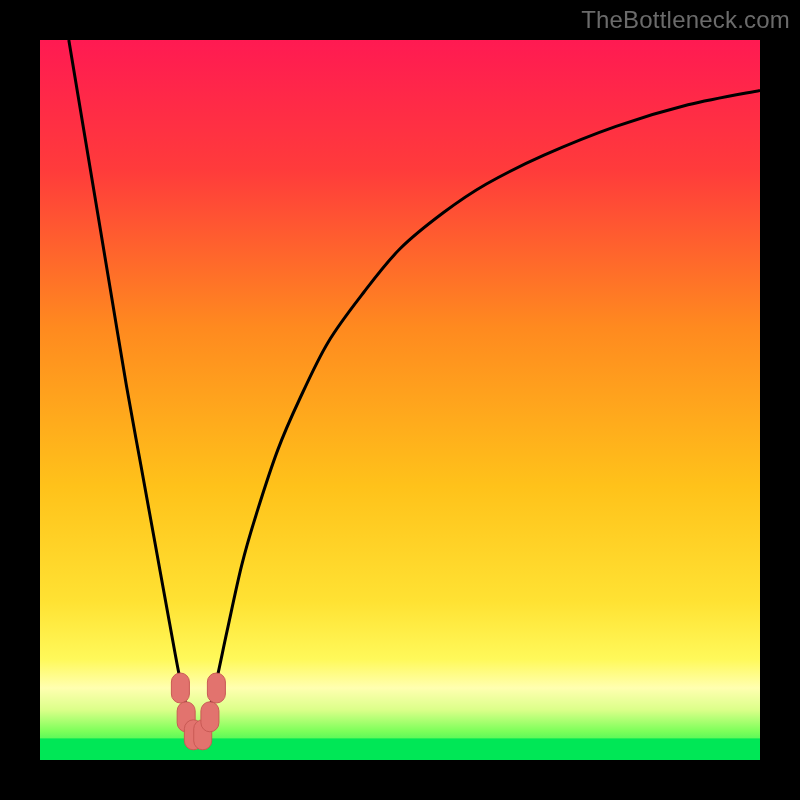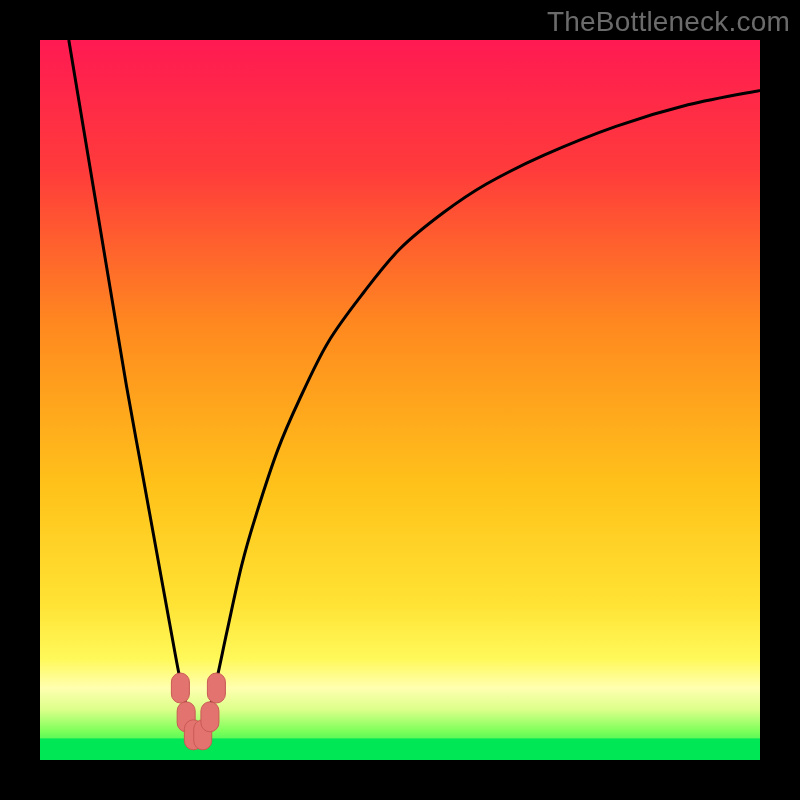--- a/index.html
+++ b/index.html
@@ -24,21 +24,21 @@
     left: 40px;
     top: 40px;
     width: 720px;
     height: 720px;
   }
   .watermark {
     position: absolute;
     top: 6px;
     right: 10px;
     color: #6b6b6b;
-    font-size: 28px;
+    font-size: 24px;
     font-weight: 400;
     letter-spacing: 0.2px;
     user-select: none;
   }
 </style>
 </head>
 <body>
 
 <div class="frame">
 

